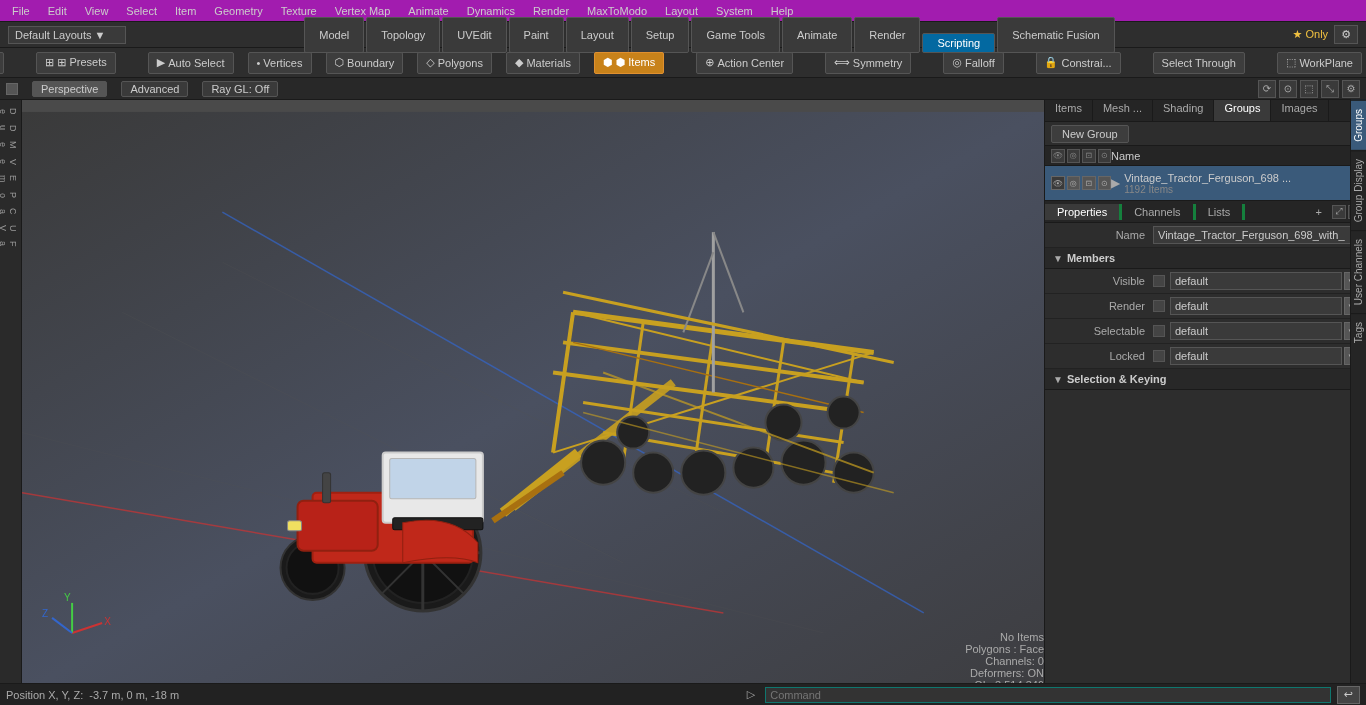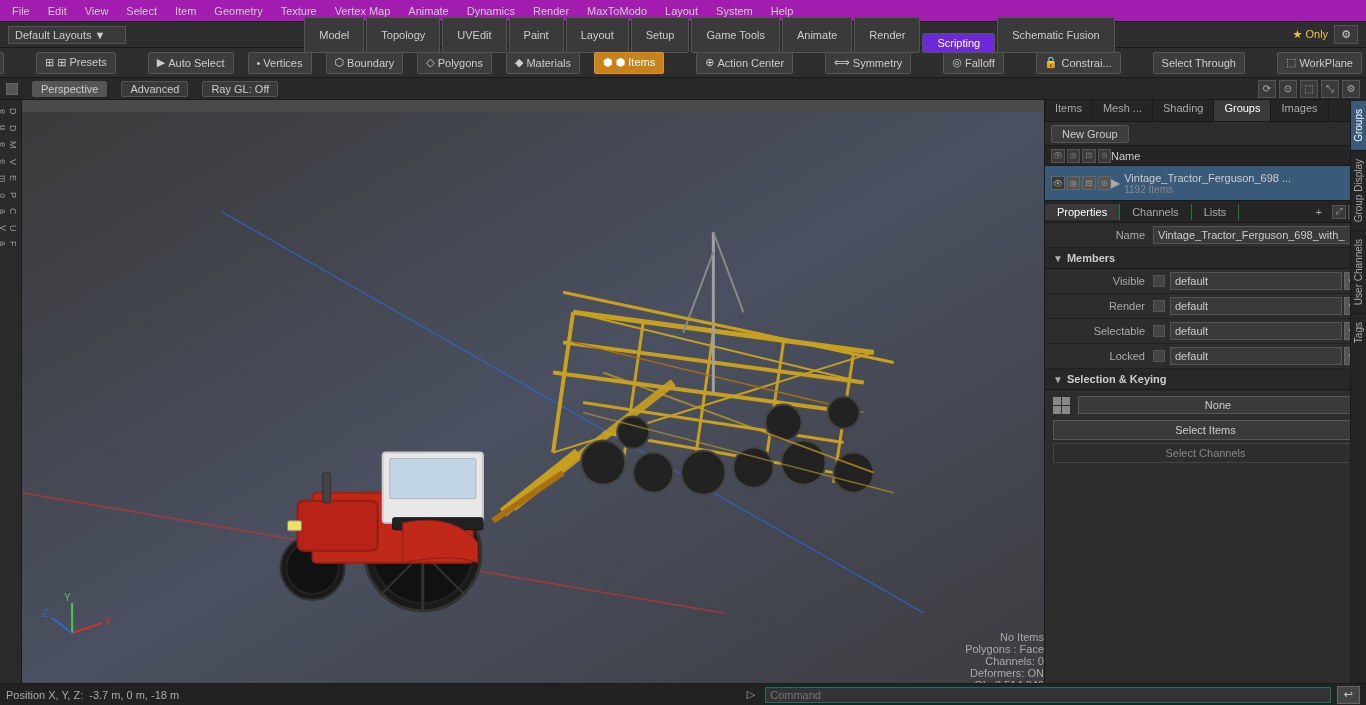--- a/index.html
+++ b/index.html
@@ -8,21 +8,21 @@
     
     #menu-bar { display: flex; align-items: center; height: 22px; background: #a21caf; border-bottom: 1px solid #1a1a1a; padding: 0 4px; gap: 2px; }
     .menu-item { padding: 2px 8px; color: #ccc; cursor: pointer; font-size: 11px; white-space: nowrap; }
 
     
     #layout-bar { display: flex; align-items: center; height: 26px; background: #2e2e2e; border-bottom: 1px solid #1a1a1a; }
     .layout-left { display: flex; align-items: center; padding: 0 8px; gap: 4px; }
     .layout-dropdown { background: #3a3a3a; border: 1px solid #555; color: #ccc; padding: 2px 20px 2px 6px; font-size: 11px; cursor: pointer; position: relative; }
     .layout-tabs { display: flex; flex: 1; justify-content: center; gap: 2px; }
     .layout-tab { padding: 3px 14px; background: #3a3a3a; border: 1px solid #555; color: #ccc; cursor: pointer; font-size: 11px; border-radius: 2px; }
-    .layout-tab.active { background: #6d28d9; color: #fff; margin-top: 16px; }
+    .layout-tab.active { background: #0369a1; color: #fff; margin-top: 16px; }
     .layout-right { display: flex; align-items: center; padding: 0 8px; gap: 6px; }
     .star-only { color: #f0c040; font-size: 11px; }
     .gear-btn { background: #3a3a3a; border: 1px solid #555; color: #ccc; padding: 2px 6px; cursor: pointer; font-size: 11px; }
 
     
     #toolbar { display: flex; align-items: center; height: 30px; background: #2e2e2e; border-bottom: 1px solid #1a1a1a; padding: 0 4px; gap: 14px; overflow: hidden; justify-content: flex-end; }
     .tb-btn { display: flex; align-items: center; gap: 3px; padding: 2px 8px; background: #3d3d3d; border: 1px solid #555; color: #ccc; cursor: pointer; font-size: 11px; border-radius: 2px; height: 22px; white-space: nowrap; }
     .tb-btn.active { background: #c8821a; border-color: #e09030; color: #fff; }
     .tb-sep { width: 1px; height: 18px; background: #555; margin: 0 2px; }
 
@@ -77,21 +77,21 @@
     .group-row-icon { width: 14px; height: 14px; background: #555; border: 1px solid #666; font-size: 8px; display: flex; align-items: center; justify-content: center; color: #aaa; cursor: pointer; }
     .group-row-icon.eye { background: #3a3a3a; }
     .group-row-plus { color: #aaa; font-size: 12px; margin-right: 4px; cursor: pointer; }
     .group-row-name { flex: 1; }
     .group-row-name .main-name { color: #ccc; font-size: 11px; overflow: hidden; text-overflow: ellipsis; white-space: nowrap; max-width: 180px; }
     .group-row-name .sub-name { color: #888; font-size: 10px; }
 
     
     #rp-properties { flex: 1; overflow-y: auto; background: #2d2d2d; }
     #rp-props-tabs { display: flex; background: #252525; border-bottom: 1px solid #1a1a1a; height: 22px; align-items: center; }
-    .rp-props-tab { padding: 2px 12px; color: #aaa; cursor: pointer; font-size: 11px; border-right: 1px solid #15803d; }
+    .rp-props-tab { padding: 2px 12px; color: #aaa; cursor: pointer; font-size: 11px; border-right: 3px solid #15803d; }
     .rp-props-tab.active { background: #3a3a3a; color: #fff; }
     .rp-props-add { padding: 2px 6px; color: #aaa; cursor: pointer; font-size: 11px; margin-left: auto; }
     .rp-expand-btns { display: flex; gap: 2px; padding: 0 4px; }
     .rp-expand-btn { width: 14px; height: 14px; background: #3a3a3a; border: 1px solid #555; color: #aaa; font-size: 9px; display: flex; align-items: center; justify-content: center; cursor: pointer; }
 
     
     .props-row { display: flex; align-items: center; padding: 3px 8px; border-bottom: 1px solid #222; }
     .props-label { width: 100px; color: #aaa; font-size: 11px; text-align: right; padding-right: 8px; }
     .props-value { flex: 1; }
     .props-input { width: 100%; background: #3a3a3a; border: 1px solid #555; color: #ccc; font-size: 11px; padding: 2px 4px; height: 18px; }
@@ -453,33 +453,20 @@
             <div class="props-select-arrow">▼</div>
           </div>
         </div>
       </div>
 
       <div class="section-header">
         <span class="section-arrow">▼</span>
         <span class="section-title">Selection &amp; Keying</span>
       </div>
 
-      <div class="keying-area">
-        <div class="keying-grid">
-          <div class="keying-icon-grid">
-            <div class="keying-dot"></div>
-            <div class="keying-dot"></div>
-            <div class="keying-dot"></div>
-            <div class="keying-dot"></div>
-          </div>
-          <button class="keying-none-btn">None</button>
-        </div>
-        <button class="select-items-btn">Select Items</button>
-        <button class="select-channels-btn">Select Channels</button>
-      </div>
     </div>
 
     <div class="expand-arrow-btn">&gt;&gt;</div>
 
     <div id="right-vtabs">
       <div class="right-vtab active">Groups</div>
       <div class="right-vtab">Group Display</div>
       <div class="right-vtab">User Channels</div>
       <div class="right-vtab">Tags</div>
     </div>

